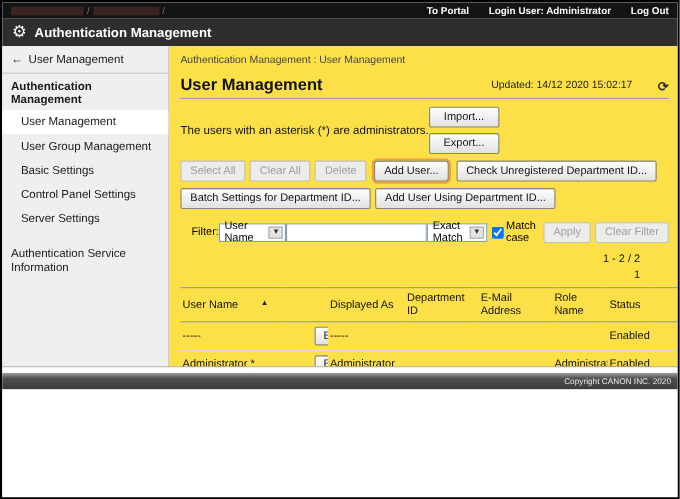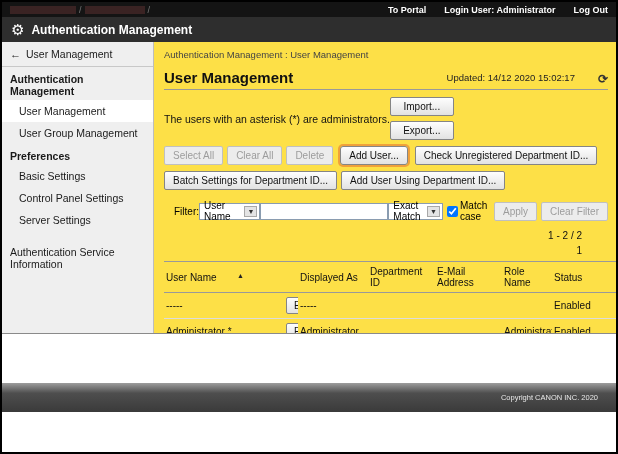--- a/index.html
+++ b/index.html
@@ -77,23 +77,23 @@
   .pag { text-align: right; font-size: 10px; color: #111; padding-right: 26px; margin-top: 6px; line-height: 1.5; }
   .pag div { min-height: 12px; }
   
   table { width: 470px; border-collapse: collapse; margin-top: 3px; font-size: 10px; table-layout: fixed; color: #111; }
   thead th { border-top: 1px solid #999; border-bottom: 1px solid #999; padding: 4px 2px; text-align: left; font-weight: normal; }
   tbody td { padding: 4px 2px; border-bottom: 1px solid #dcdcdc; height: 24px; overflow: hidden; white-space: nowrap; }
   .sort { float: right; font-size: 7px; margin-right: 10px; color: #222; cursor: pointer; }
   
   .footer-gap { height: 5px; background: #fff; flex: 0 0 auto; }
   .footerbar {
-    height: 29px; flex: 0 0 auto;
+    height: 15px; flex: 0 0 auto;
     background: linear-gradient(#9d9d9d, #4e4e4e 35%, #3a3a3a);
-    display: flex; justify-content: flex-end; align-items: center; padding: 0 18px; margin-top: 44px;
+    display: flex; justify-content: flex-end; align-items: center; padding: 0 6px;
   }
   .copyright { color: #e8e8e8; font-size: 7.5px; }
   .filler { flex: 1; background: #fff; }
 </style>
 </head>
 <body>
 
 <div class="page">
 
   <div class="topbar">
@@ -121,21 +121,20 @@
   <div class="body">
 
     <div class="sidebar">
       <div class="side-back">
         <span class="back-arrow">←</span>
         <span>User Management</span>
       </div>
       <div class="side-section">Authentication Management</div>
       <div class="side-item selected">User Management</div>
       <div class="side-item">User Group Management</div>
-      <div class="side-section">Preferences</div>
       <div class="side-item">Basic Settings</div>
       <div class="side-item">Control Panel Settings</div>
       <div class="side-item">Server Settings</div>
       <div class="side-footer-item">Authentication Service Information</div>
     </div>
 
     <div class="main">
       <div class="breadcrumb">Authentication Management : User Management</div>
 
       <div class="title-row">

